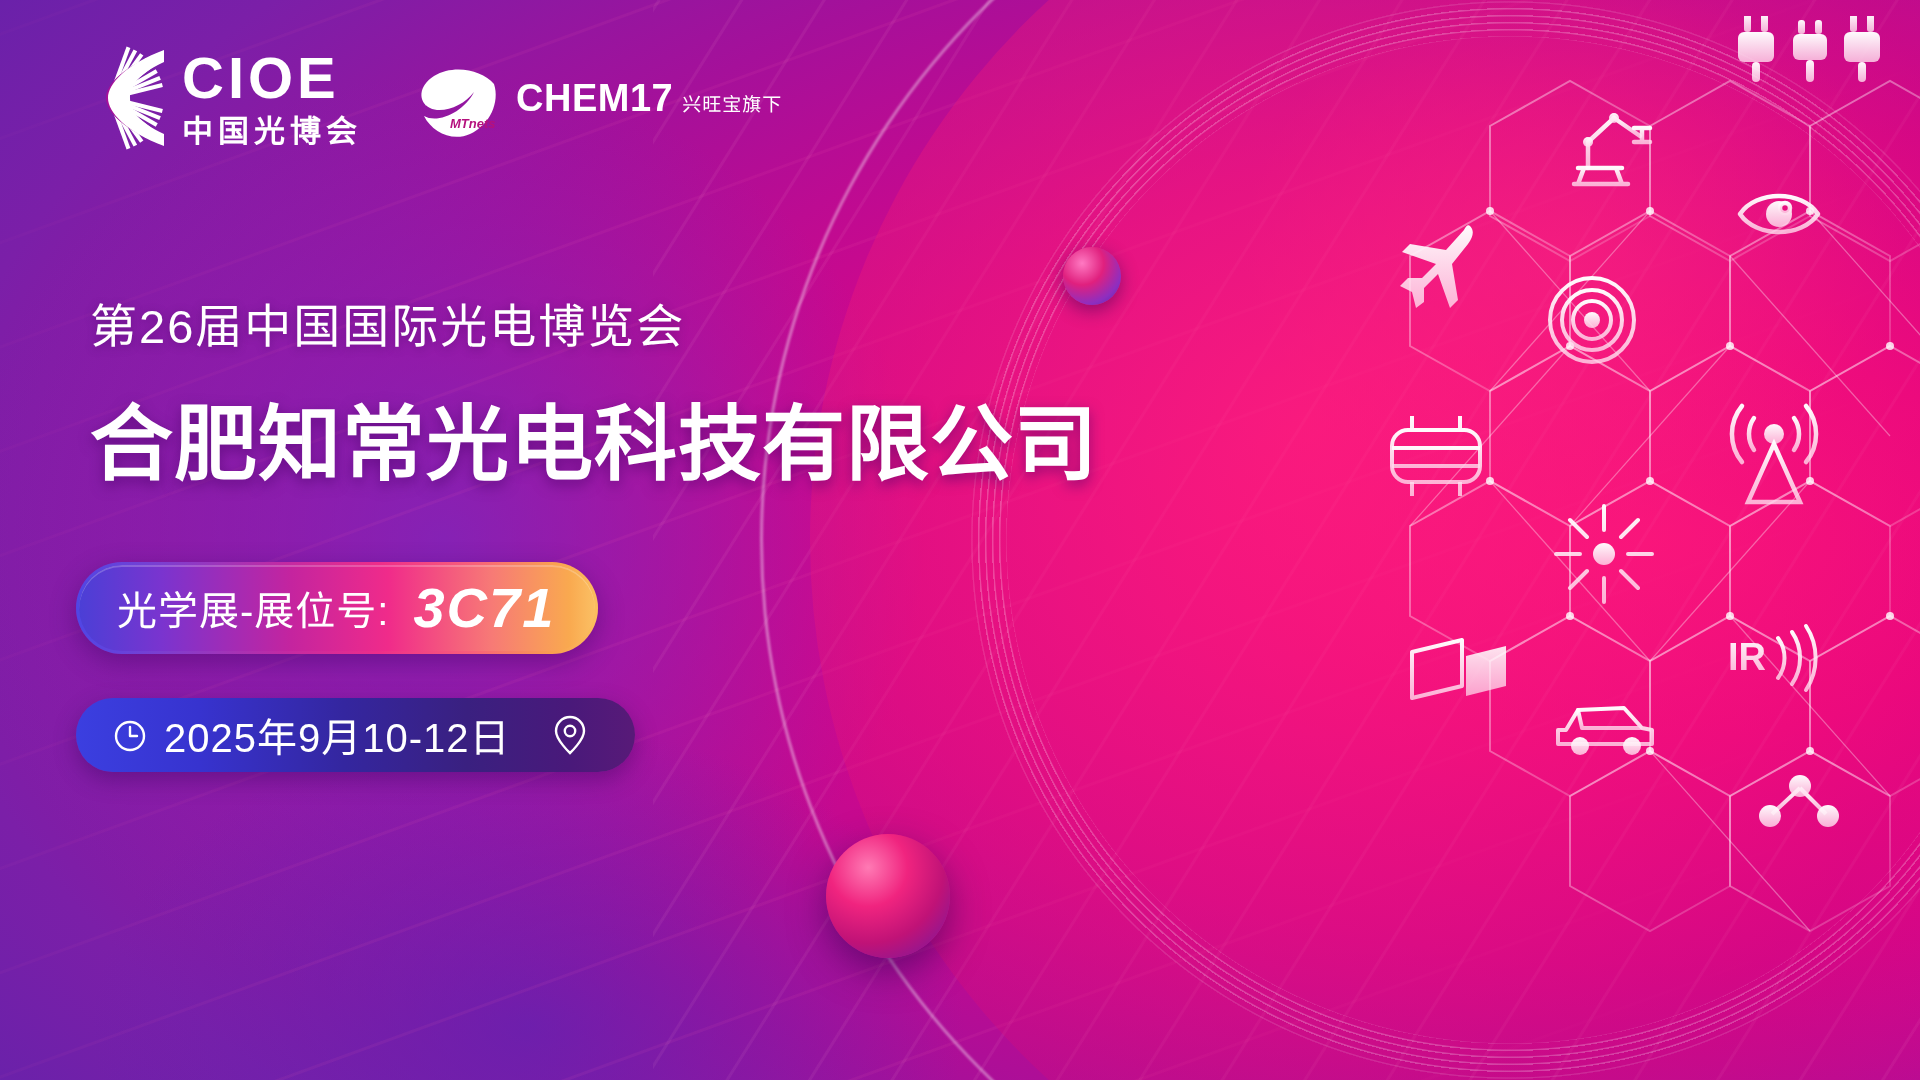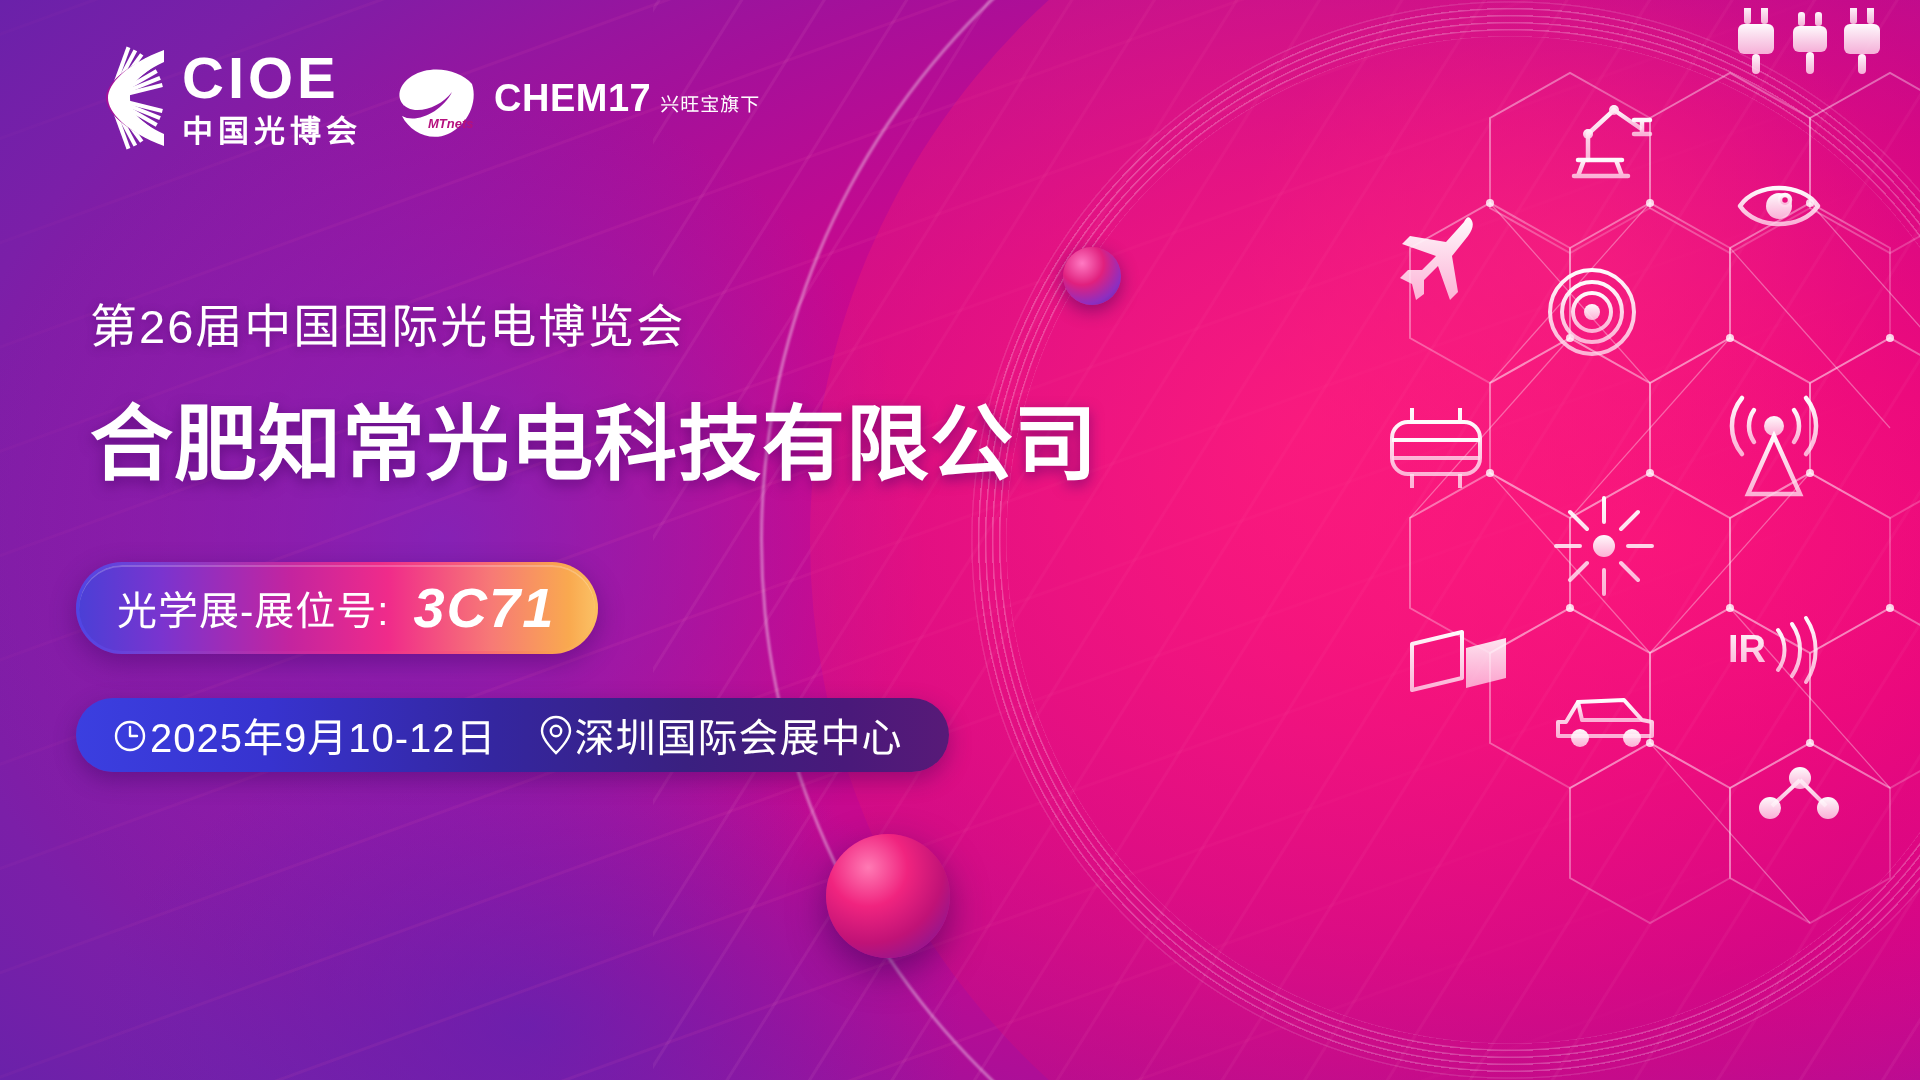--- a/index.html
+++ b/index.html
@@ -87,25 +87,25 @@
     background:radial-gradient(circle at 33% 28%, #ff79c2 0%, #e0207e 38%, #8e2ec0 72%, #4b2bb0 100%);
     box-shadow:0 6px 18px rgba(40,0,80,.45);
   }
   .ball-big{
     left:826px; top:834px; width:124px; height:124px;
     background:radial-gradient(circle at 34% 27%, #ff7ab4 0%, #f0247f 32%, #c01277 62%, #6e1aa5 100%);
     box-shadow:0 14px 36px rgba(40,0,80,.50);
   }
 
   
-  .hex-wrap{position:absolute; right:0; top:8px; width:640px; height:1059px; overflow:hidden;}
+  .hex-wrap{position:absolute; right:0; top:16px; width:640px; height:1059px; overflow:hidden;}
   .hex-svg{position:absolute; right:-40px; top:-10px;}
 
   
-  .logo-row{position:absolute; left:62px; top:46px; display:flex; align-items:center; gap:24px;}
+  .logo-row{position:absolute; left:62px; top:46px; display:flex; align-items:center; gap:46px;}
   .cioe{display:flex; align-items:center; gap:16px;}
   .cioe-mark{width:104px; height:104px;}
   .cioe-text{display:flex; flex-direction:column; line-height:1;}
   .cioe-en{font-size:58px; font-weight:700; color:#fff; letter-spacing:4px; font-family:"Liberation Sans",sans-serif;}
   .cioe-cn{font-size:31px; font-weight:700; color:#fff; letter-spacing:5px; margin-top:9px;}
 
   .chem{display:flex; align-items:center; gap:14px;}
   .chem-mark{width:94px; height:88px; position:relative;}
   .chem-text{display:flex; flex-direction:row; line-height:1;}
   .chem-top{display:flex; align-items:flex-end; gap:9px;}
@@ -153,21 +153,21 @@
   }
 
   
   .infobar{
     position:absolute; left:76px; top:698px;
     height:74px; border-radius:37px;
     background:linear-gradient(90deg,#3b3fe0 0%,#3733cf 22%,#34269f 48%,#3a2080 70%,#49197a 88%,#581a78 100%);
     display:flex; align-items:center; padding:0 46px 0 34px; gap:40px;
     box-shadow:0 8px 22px rgba(40,0,80,.35);
   }
-  .info-item{display:flex; align-items:center; }
+  .info-item{display:flex; align-items:center; gap:14px;}
   .info-text{font-size:40px; color:#fff; font-weight:400; letter-spacing:1px; white-space:nowrap;}
   .info-icon{display:flex; align-items:center; justify-content:center;}
 </style>
 </head>
 <body>
 
 <div id="banner">
 
   <div class="bg-layer">
     <div class="glow-left"></div>
@@ -415,17 +415,16 @@
       </span>
       <span class="info-text">2025年9月10-12日</span>
     </div>
     <div class="info-item">
       <span class="info-icon">
         <svg width="38" height="42" viewBox="0 0 38 42" fill="none" stroke="#ffffff" stroke-width="2.4">
           <path d="M19 3 C26.7 3 33 9.3 33 17 C33 26 19 39 19 39 C19 39 5 26 5 17 C5 9.3 11.3 3 19 3 Z"></path>
           <circle cx="19" cy="17" r="5.2"></circle>
         </svg>
       </span>
-      <span class="info-text">深圳国际会展中心</span>
     </div>
   </div>
 
 </div>
 
 </body></html>

